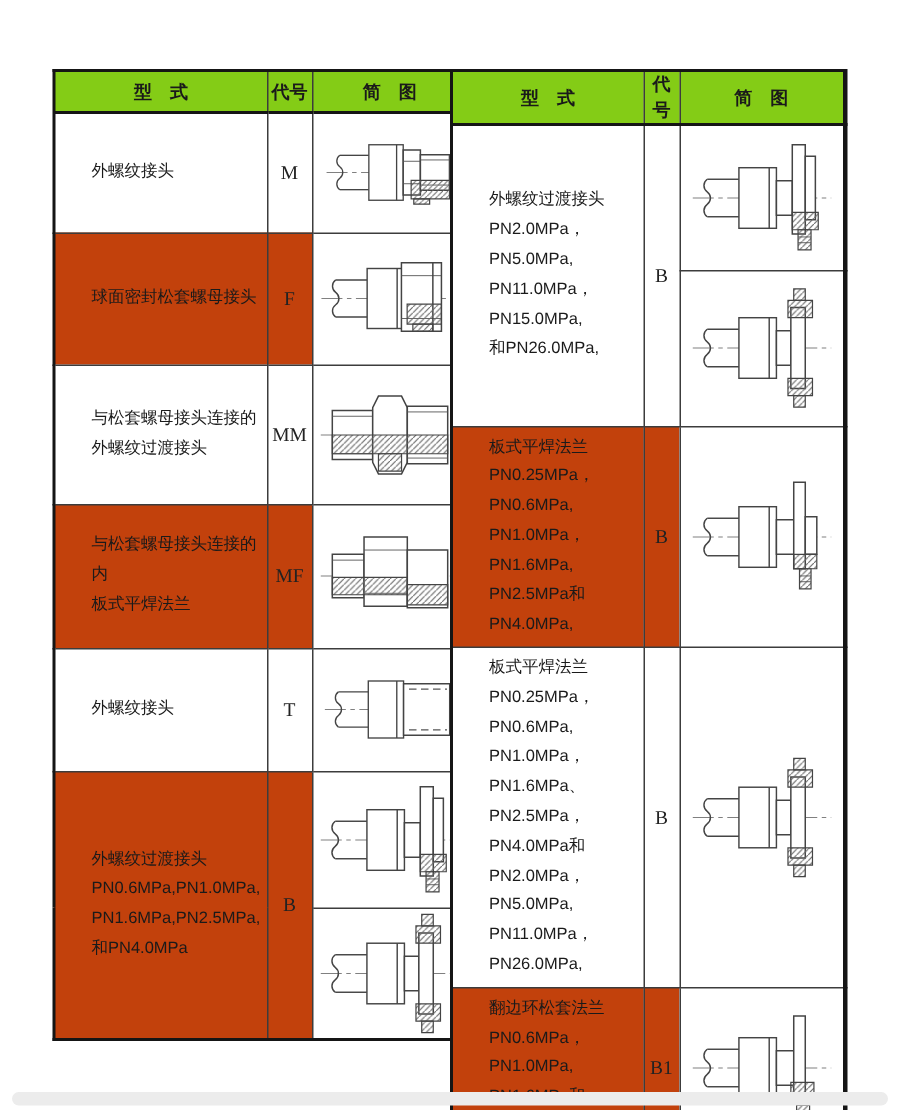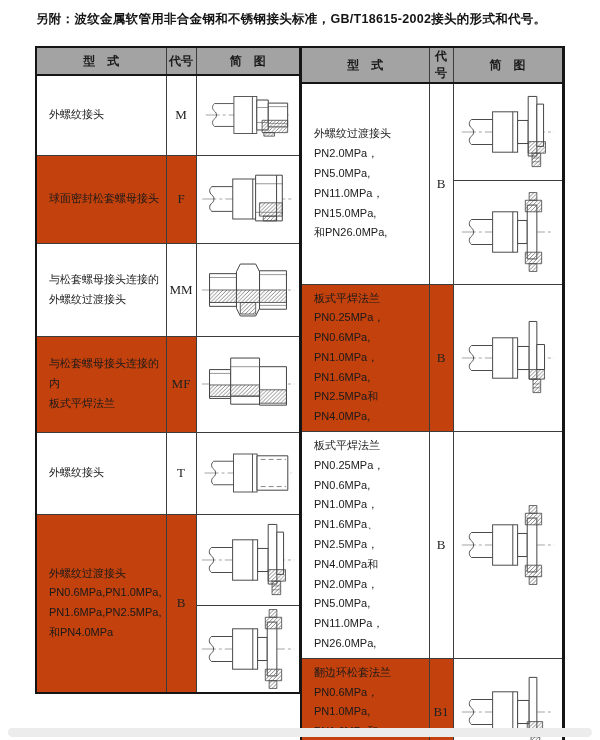--- a/index.html
+++ b/index.html
@@ -14,26 +14,26 @@
     font-size:12.5px;font-weight:600;letter-spacing:0.3px;color:#141414;
   }
   table.tbl{
     position:absolute;top:46px;border-collapse:collapse;table-layout:fixed;
     border:2px solid #151515;background:#fff;
   }
   table.tbl-left{left:35px;}
   table.tbl-right{left:300px;border-right-width:3px;}
   .tbl th,.tbl td{border:1px solid #3c3c3c;padding:0;vertical-align:middle;}
   .tbl th{
-    height:26px;background:#a3a3a3;font-size:12px;font-weight:600;
+    height:26px;background:#84cc16;font-size:12px;font-weight:600;
     text-align:center;border-bottom:2px solid #151515;
   }
   td.type{
     font-size:11px;line-height:1.8;text-align:left;
-    padding:4px 4px 4px 12px;white-space:pre-line;
+    padding:4px 4px 4px 24px;white-space:pre-line;
   }
   td.code{
     text-align:center;font-family:"Liberation Serif","DejaVu Serif",serif;
     font-size:13px;color:#222;
   }
   td.diag{text-align:center;background:#fff;}
   .hl{background:#c2410c;}
   svg.d{display:block;margin:2px auto;}
   svg.d *{vector-effect:non-scaling-stroke;}
   .ln{stroke:#444;stroke-width:1;fill:none;}
@@ -45,21 +45,20 @@
   .page-edge{
     position:absolute;left:8px;right:8px;bottom:3px;height:9px;
     background:#ececec;border-radius:5px;
   }
 </style>
 </head>
 <body>
 
 <div class="page">
 
-  <div class="doc-title">另附：波纹金属软管用非合金钢和不锈钢接头标准，GB/T18615-2002接头的形式和代号。</div>
 
   <svg width="0" height="0" style="position:absolute" aria-hidden="true">
     <defs>
       <pattern id="h" patternUnits="userSpaceOnUse" width="4" height="4">
         <path d="M0,4 L4,0" stroke="#666" stroke-width="0.8"></path>
       </pattern>
       <g id="hose">
         <path class="ln" d="M14,29 c-3,2.2 -3,6.5 0,8.7 c3,2.2 3,6.5 0,8.7 c-3,2.2 -3,6.4 0,8.6"></path>
         <line class="ln" x1="14" y1="29" x2="36" y2="29"></line>
         <line class="ln" x1="14" y1="55" x2="36" y2="55"></line>

